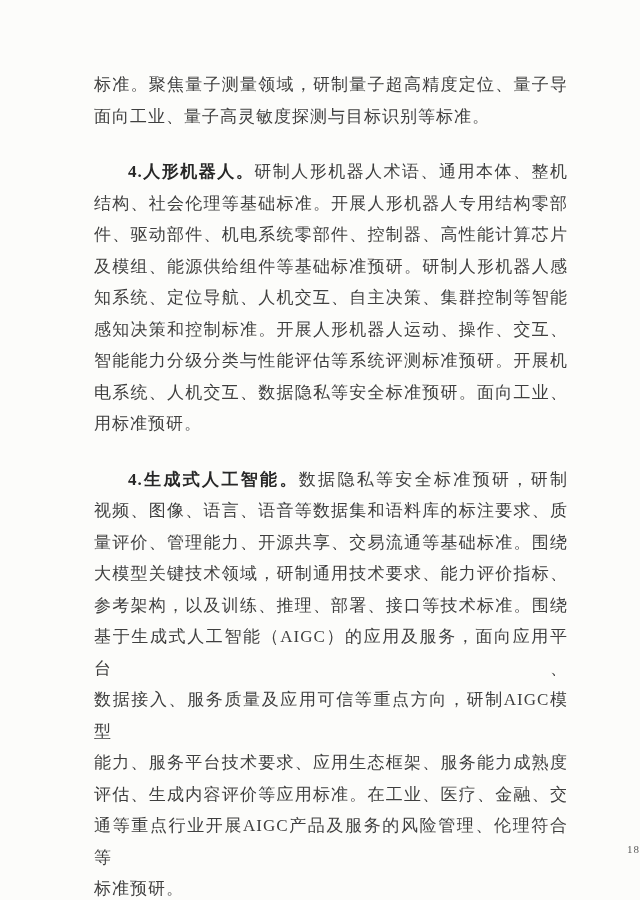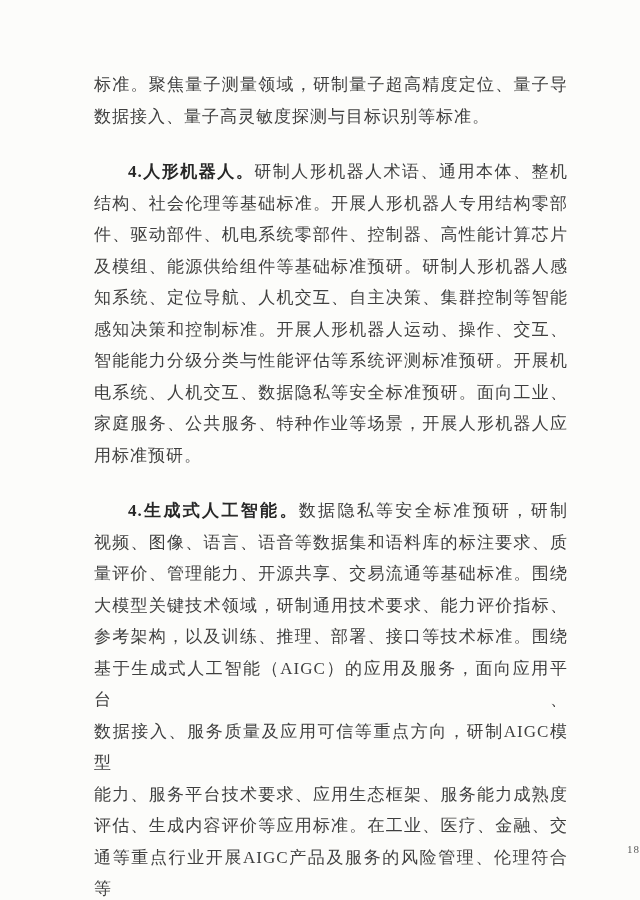--- a/index.html
+++ b/index.html
@@ -51,30 +51,29 @@
     color: #5a5a5a;
     font-family: "Liberation Serif", "DejaVu Serif", serif;
   }
 </style>
 </head>
 <body>
 
 <div class="page">
   <div class="doc-body">
     <div class="line"><span class="lead"></span><span>标准。聚焦量子测量领域，研制量子超高精度定位、量子导</span></div>
-    <div class="line short"><span class="lead"></span><span>数据接入、量子高灵敏度探测与目标识别等标准。</span></div>
+    <div class="line short"><span class="lead"></span><span>面向工业、量子高灵敏度探测与目标识别等标准。</span></div>
     <div class="line indent"><span class="lead">4.人形机器人。</span><span>研制人形机器人术语、通用本体、整机</span></div>
     <div class="line"><span class="lead"></span><span>结构、社会伦理等基础标准。开展人形机器人专用结构零部</span></div>
     <div class="line"><span class="lead"></span><span>件、驱动部件、机电系统零部件、控制器、高性能计算芯片</span></div>
     <div class="line"><span class="lead"></span><span>及模组、能源供给组件等基础标准预研。研制人形机器人感</span></div>
     <div class="line"><span class="lead"></span><span>知系统、定位导航、人机交互、自主决策、集群控制等智能</span></div>
     <div class="line"><span class="lead"></span><span>感知决策和控制标准。开展人形机器人运动、操作、交互、</span></div>
     <div class="line"><span class="lead"></span><span>智能能力分级分类与性能评估等系统评测标准预研。开展机</span></div>
     <div class="line"><span class="lead"></span><span>电系统、人机交互、数据隐私等安全标准预研。面向工业、</span></div>
-    <div class="line"><span class="lead"></span><span>家庭服务、公共服务、特种作业等场景，开展人形机器人应</span></div>
     <div class="line short"><span class="lead"></span><span>用标准预研。</span></div>
     <div class="line indent"><span class="lead">4.生成式人工智能。</span><span>数据隐私等安全标准预研，研制</span></div>
     <div class="line"><span class="lead"></span><span>视频、图像、语言、语音等数据集和语料库的标注要求、质</span></div>
     <div class="line"><span class="lead"></span><span>量评价、管理能力、开源共享、交易流通等基础标准。围绕</span></div>
     <div class="line"><span class="lead"></span><span>大模型关键技术领域，研制通用技术要求、能力评价指标、</span></div>
     <div class="line"><span class="lead"></span><span>参考架构，以及训练、推理、部署、接口等技术标准。围绕</span></div>
     <div class="line"><span class="lead"></span><span>基于生成式人工智能（AIGC）的应用及服务，面向应用平台、</span></div>
     <div class="line"><span class="lead"></span><span>数据接入、服务质量及应用可信等重点方向，研制AIGC模型</span></div>
     <div class="line"><span class="lead"></span><span>能力、服务平台技术要求、应用生态框架、服务能力成熟度</span></div>
     <div class="line"><span class="lead"></span><span>评估、生成内容评价等应用标准。在工业、医疗、金融、交</span></div>

